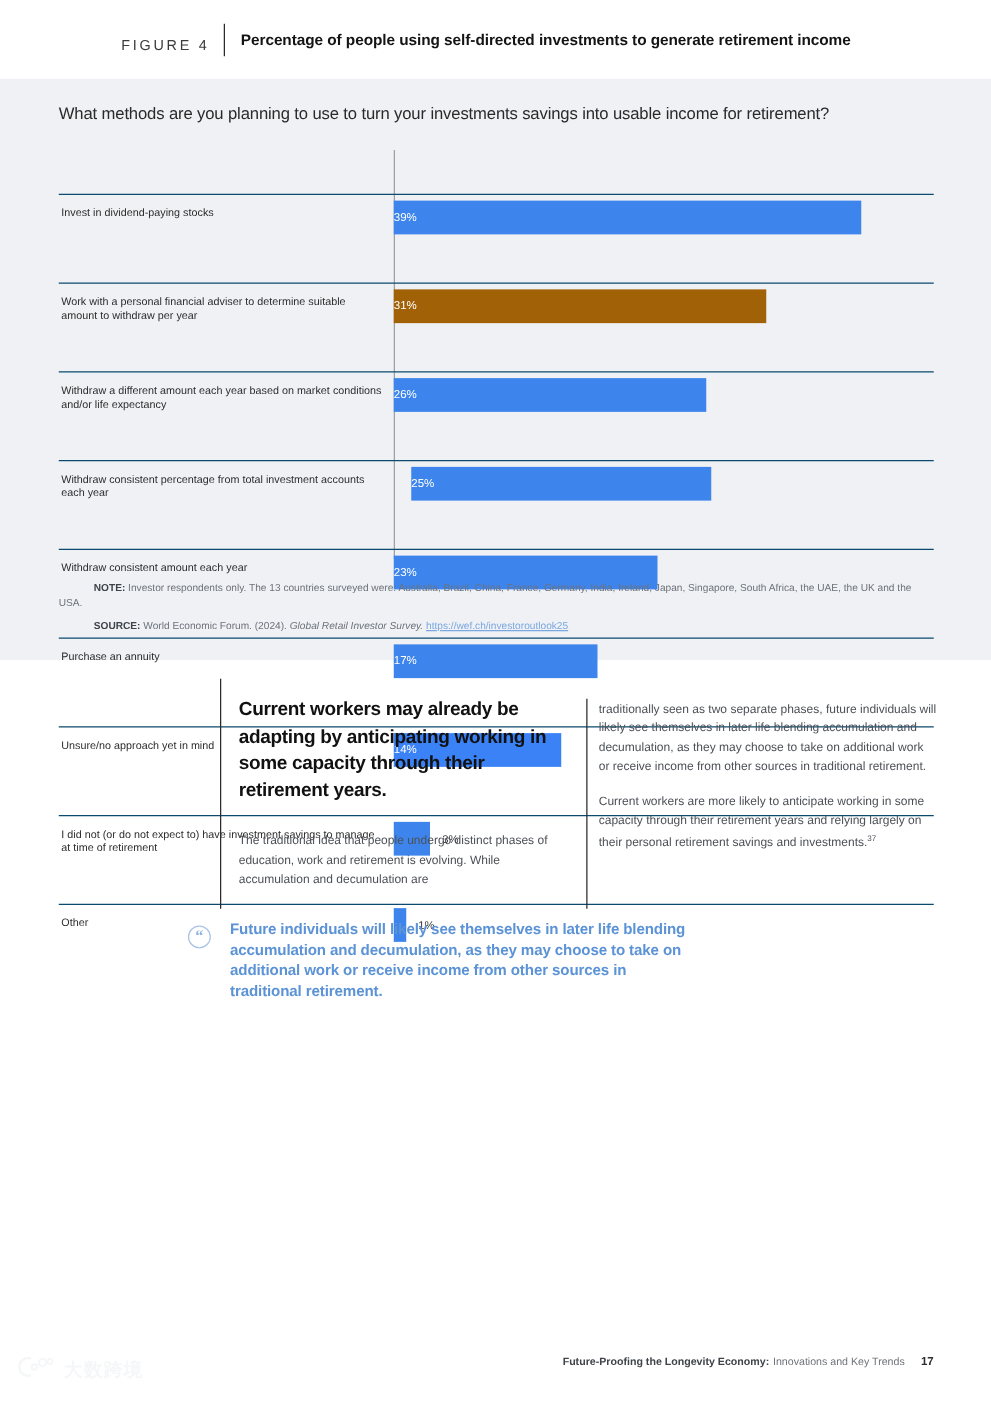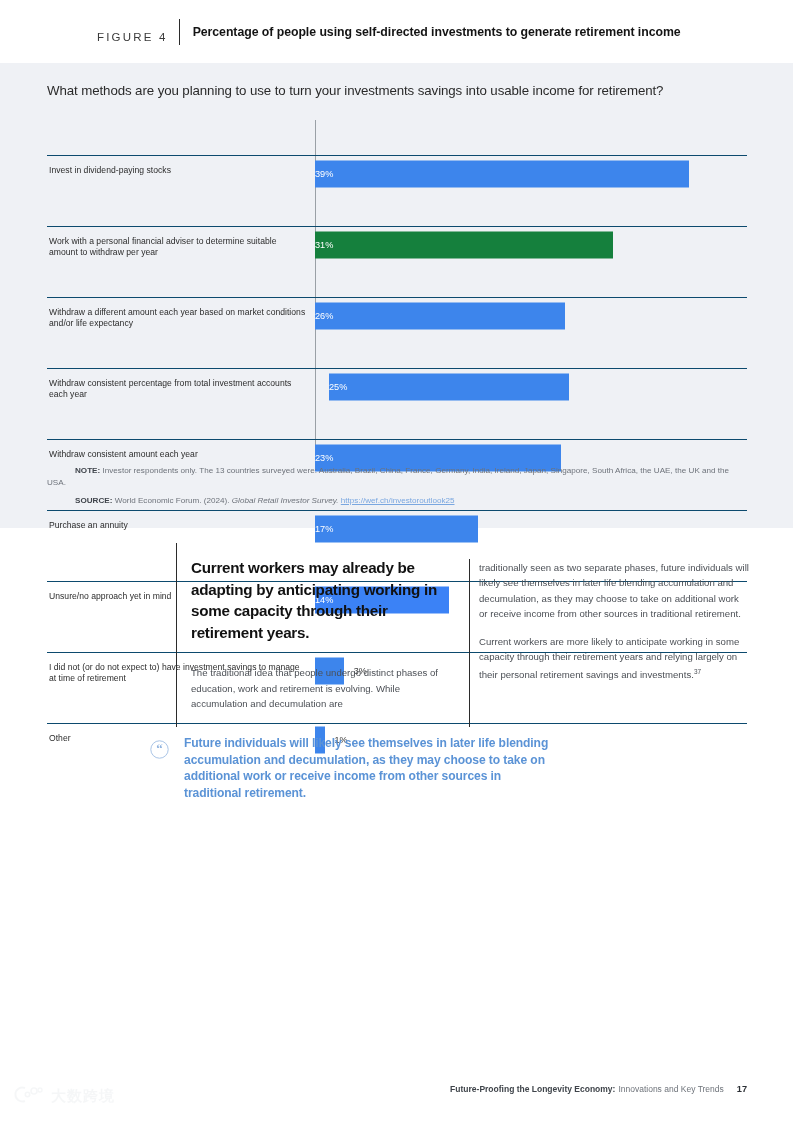--- a/index.html
+++ b/index.html
@@ -173,21 +173,21 @@
             <div class="row-label">Invest in dividend-paying stocks</div>
             <div class="row-bars">
               <div class="bar" style="width: 374.4px; background-color: rgb(61, 133, 236);">
                 <span class="bar-val">39%</span>
               </div>
             </div>
           </div>
           <div class="row" style="height: 36px;">
             <div class="row-label">Work with a personal financial adviser to determine suitable amount to withdraw per year</div>
             <div class="row-bars">
-              <div class="bar" style="width: 297.6px; background-color: #15803d;">
+              <div class="bar" style="width: 297.6px; background-color: #a16207;">
                 <span class="bar-val">31%</span>
               </div>
             </div>
           </div>
           <div class="row" style="height: 36px;">
             <div class="row-label">Withdraw a different amount each year based on market conditions and/or life expectancy</div>
             <div class="row-bars">
               <div class="bar" style="width: 249.6px; background-color: rgb(61, 133, 236);">
                 <span class="bar-val">26%</span>
               </div>
@@ -197,21 +197,21 @@
             <div class="row-label">Withdraw consistent percentage from total investment accounts each year</div>
             <div class="row-bars">
               <div class="bar" style="width: 240px; background-color: rgb(61, 133, 236);">
                 <span class="bar-val">25%</span>
               </div>
             </div>
           </div>
           <div class="row" style="height: 36px;">
             <div class="row-label">Withdraw consistent amount each year</div>
             <div class="row-bars">
-              <div class="bar" style="width: 246px; background-color: rgb(61, 133, 236);">
+              <div class="bar" style="width: 211px; background-color: rgb(61, 133, 236);">
                 <span class="bar-val">23%</span>
               </div>
             </div>
           </div>
           <div class="row" style="height: 36px;">
             <div class="row-label">Purchase an annuity</div>
             <div class="row-bars">
               <div class="bar" style="width: 163.2px; background-color: rgb(61, 133, 236);">
                 <span class="bar-val">17%</span>
               </div>

